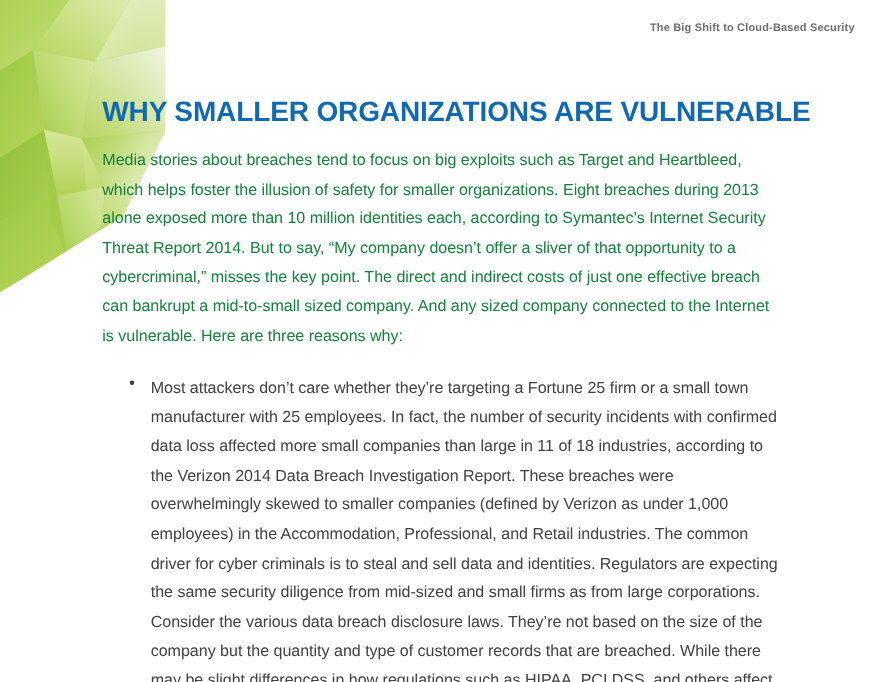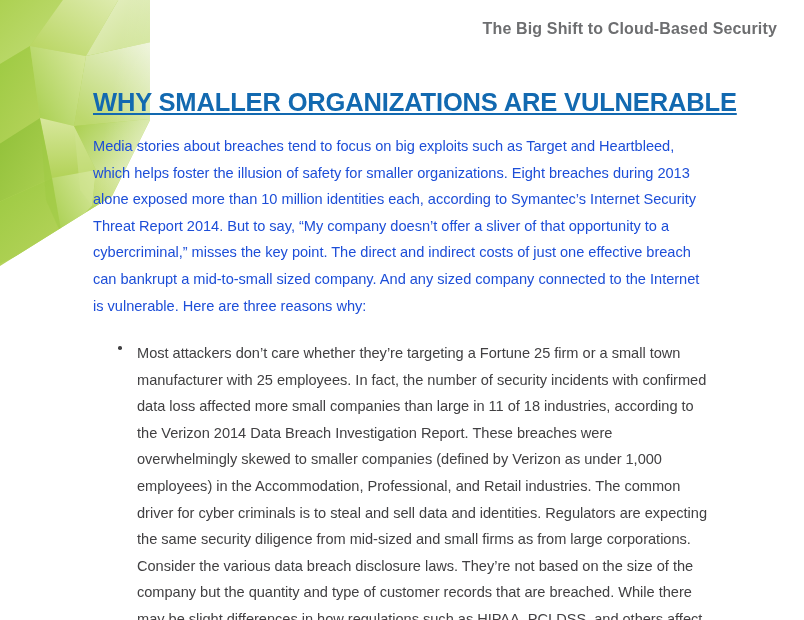--- a/index.html
+++ b/index.html
@@ -38,21 +38,21 @@
                 rgba(255,255,255,0.35) 58%,
                 rgba(255,255,255,0.85) 78%,
                 rgba(255,255,255,1) 92%);
   }
 
   
   #running-header {
     position: absolute;
     top: 20px;
     right: 27px;
-    font-size: 16px;
+    font-size: 10px;
     font-weight: bold;
     color: #6d6e70;
     letter-spacing: 0.15px;
     white-space: nowrap;
   }
 
   
   #content {
     position: absolute;
     left: 93px;
@@ -61,27 +61,26 @@
   }
 
   #page-title {
     font-size: 25.5px;
     font-weight: bold;
     color: #1269b0;
     letter-spacing: -0.15px;
     margin: 0 0 17px 0;
     line-height: 1.1;
     white-space: nowrap;
-    text-decoration: underline;
   }
 
   .body-paragraph {
     font-size: 14.6px;
     line-height: 26.6px;
-    color: #1d4ed8;
+    color: #15803d;
     margin: 0;
     letter-spacing: -0.02px;
   }
 
   
   #reasons-list {
     list-style: none;
     margin: 0;
     padding: 0;
     position: absolute;

